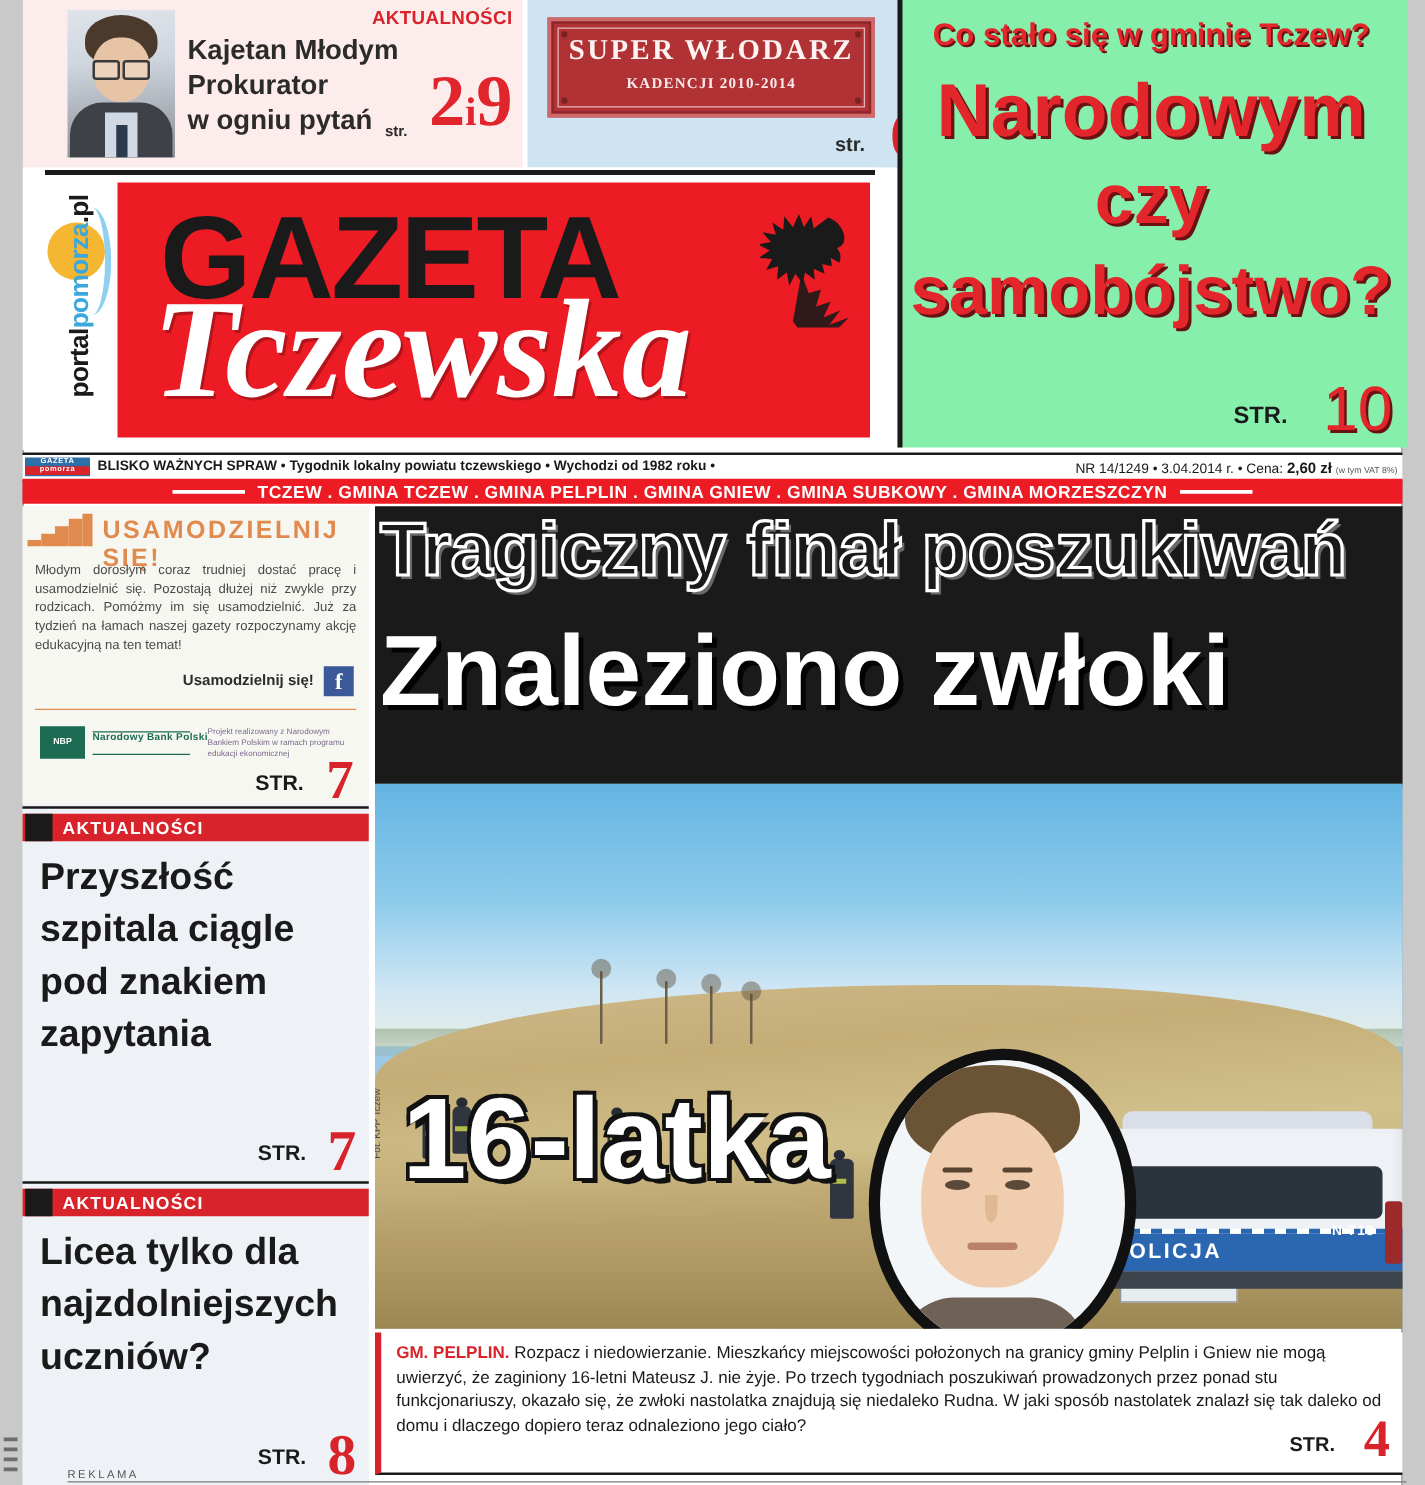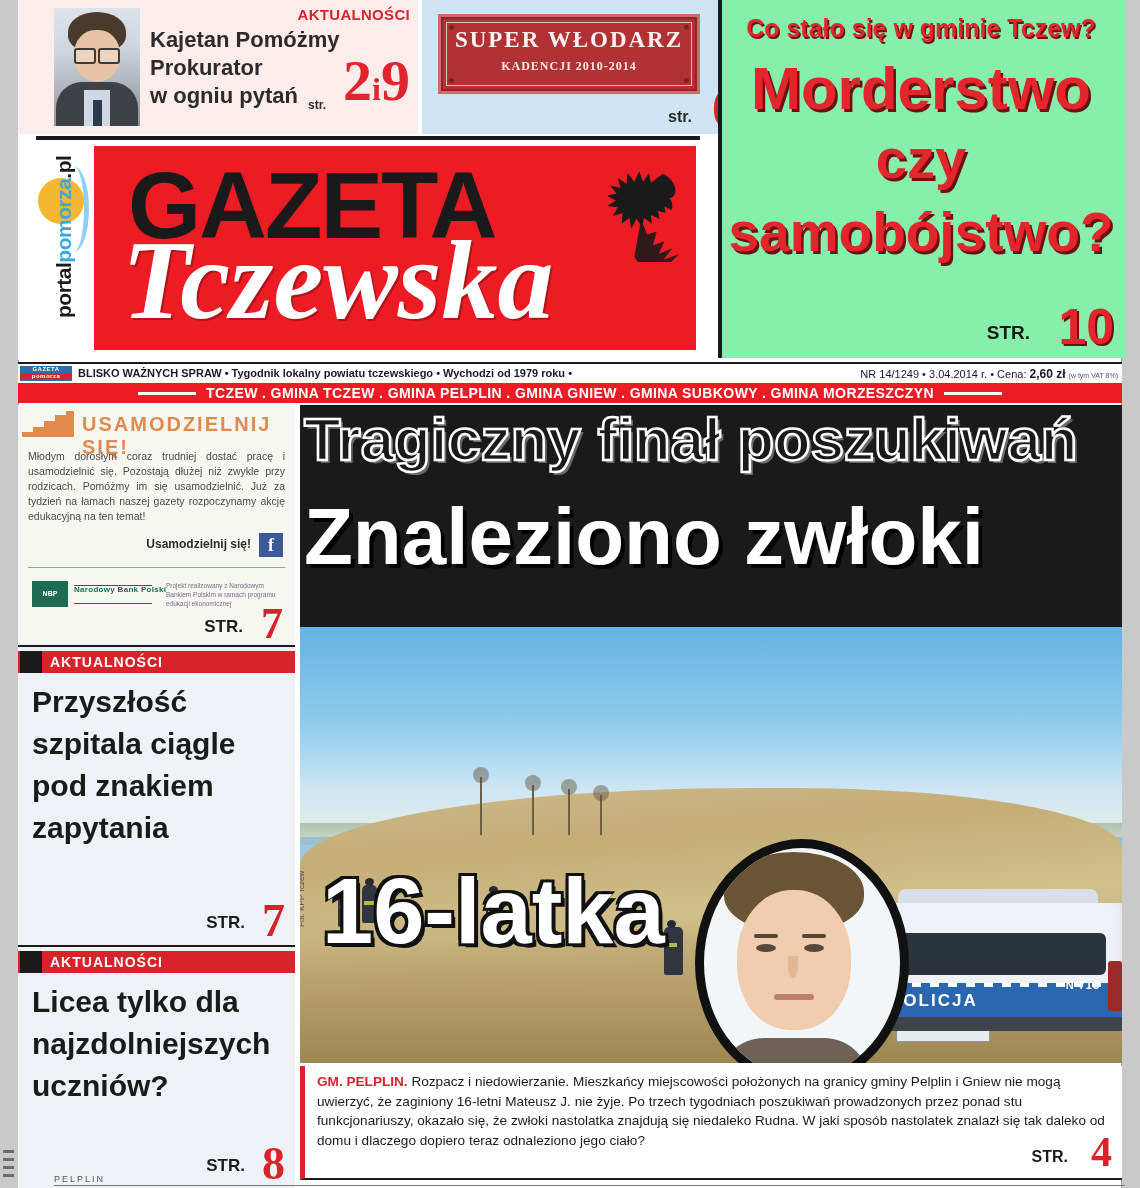--- a/index.html
+++ b/index.html
@@ -52,21 +52,21 @@
   .p3{position:absolute;left:700px;top:0;width:404px;height:358px;background:#86efac;border-left:4px solid #1a1a1a;}
   .p3 .q{position:absolute;left:0;right:6px;top:14px;text-align:center;color:#e2262b;
      font-weight:bold;font-size:25px;font-family:"Liberation Sans",sans-serif;
      text-shadow:1.5px 1.5px 0 #6b1113;}
   .p3 .big{position:absolute;left:0;right:6px;color:#e2262b;font-weight:bold;text-align:center;
      font-family:"Liberation Sans",sans-serif;text-shadow:2.5px 2.5px 0 #6b1113;}
   .p3 .l1{top:54px;font-size:60px;}
   .p3 .l2{top:126px;font-size:56px;}
   .p3 .l3{top:200px;font-size:55px;}
   .p3 .strw{position:absolute;right:96px;bottom:14px;font-size:19px;font-weight:bold;color:#1a1a1a;}
-  .p3 .numw{position:absolute;right:12px;bottom:2px;font-size:50px;font-weight:bold;color:#e2262b;
+  .p3 .numw{position:absolute;right:12px;bottom:2px;font-size:50px;font-weight:normal;color:#e2262b;
      text-shadow:2px 2px 0 #6b1113;font-family:"Liberation Sans",sans-serif;}
 
   
   .masthead{position:absolute;left:18px;top:134px;width:682px;height:226px;background:#ffffff;}
   .masthead .topbar{position:absolute;left:18px;right:0;top:2px;height:4px;background:#1a1a1a;}
   .mast-red{position:absolute;left:76px;top:12px;width:602px;height:204px;background:#ed1c24;overflow:hidden;}
   .mast-red .gaz{position:absolute;left:34px;top:10px;color:#1a1a1a;font-weight:bold;font-size:94px;
      letter-spacing:-2px;font-family:"Liberation Sans",sans-serif;line-height:100px;}
   .mast-red .tcz{position:absolute;left:28px;top:78px;color:#ffffff;font-size:112px;font-weight:bold;
      font-style:italic;font-family:"Liberation Serif",serif;line-height:112px;
@@ -220,21 +220,21 @@
         <div class="glass">
             <i></i>
             <i></i>
           </div>
         <div class="body"></div>
           <div class="shirt"></div>
           <div class="tie"></div>
       </div>
       <div class="kicker">AKTUALNOŚCI</div>
       <div class="lines">
-        <div>Kajetan Pomóżmy</div>
+        <div>Kajetan Młodym</div>
         <div>Prokurator</div>
         <div>w ogniu pytań</div>
       </div>
       <div class="strsmall">str.</div>
       <div class="bignum"><span>2</span><em>i</em><span>9</span></div>
     </div>
 
     <div class="p2">
       <div class="plaque">
         <div class="inner"></div>
@@ -244,21 +244,21 @@
           <div class="dot" style="right:8px;bottom:8px"></div>
         <div class="t1">SUPER WŁODARZ</div>
         <div class="t2">KADENCJI 2010-2014</div>
       </div>
       <div class="str">str.</div>
       <div class="num">6</div>
     </div>
 
     <div class="p3">
       <div class="q">Co stało się w gminie Tczew?</div>
-      <div class="big l1">Morderstwo</div>
+      <div class="big l1">Narodowym</div>
       <div class="big l3">samobójstwo?</div>
       <div class="big l2">czy</div>
       <div class="strw">STR.</div>
       <div class="numw">10</div>
     </div>
   </div>
 
   <div class="masthead">
     <div class="topbar"></div>
     <div class="portal">
@@ -276,21 +276,21 @@
         <path fill="currentColor" d="M34 52l6 16 10-3-4 14 12-4-6 13 14-6-9 12 16-6-12 12 14-3-14 9 12 1-16 6-20-8-10-14z" opacity=".9"></path>
       </svg>
     </div>
   </div>
 
   <div class="infobar">
     <div class="logomini">
       <div>GAZETA</div>
       <div class="r">pomorza</div>
     </div>
-    <div class="left">BLISKO WAŻNYCH SPRAW • Tygodnik lokalny powiatu tczewskiego • Wychodzi od 1979 roku •</div>
+    <div class="left">BLISKO WAŻNYCH SPRAW • Tygodnik lokalny powiatu tczewskiego • Wychodzi od 1982 roku •</div>
     <div class="right">
       <span>NR 14/1249 • 3.04.2014 r. • Cena:</span>
       <b>2,60 zł</b>
       <span class="vat">(w tym VAT 8%)</span>
     </div>
   </div>
 
   <div class="townbar">
     <span class="dash"></span>
     <span class="t">TCZEW . GMINA TCZEW . GMINA PELPLIN . GMINA GNIEW . GMINA SUBKOWY . GMINA MORZESZCZYN</span>
@@ -335,21 +335,21 @@
 
     <div class="storybox" style="top:540px;height:243px">
       <div class="cat">
         <div class="sq"></div>
         <div class="lb">AKTUALNOŚCI</div>
       </div>
       <h2>Licea tylko dla najzdolniejszych uczniów?</h2>
       <div class="str">STR.</div>
       <div class="num">8</div>
       <div class="reklama-rule"></div>
-      <div class="reklama">PELPLIN</div>
+      <div class="reklama">REKLAMA</div>
     </div>
   </div>
 
   <div class="main">
 
     <div class="head-black">
       <div class="l1">Tragiczny finał poszukiwań</div>
       <div class="l2">Znaleziono zwłoki</div>
     </div>
 

